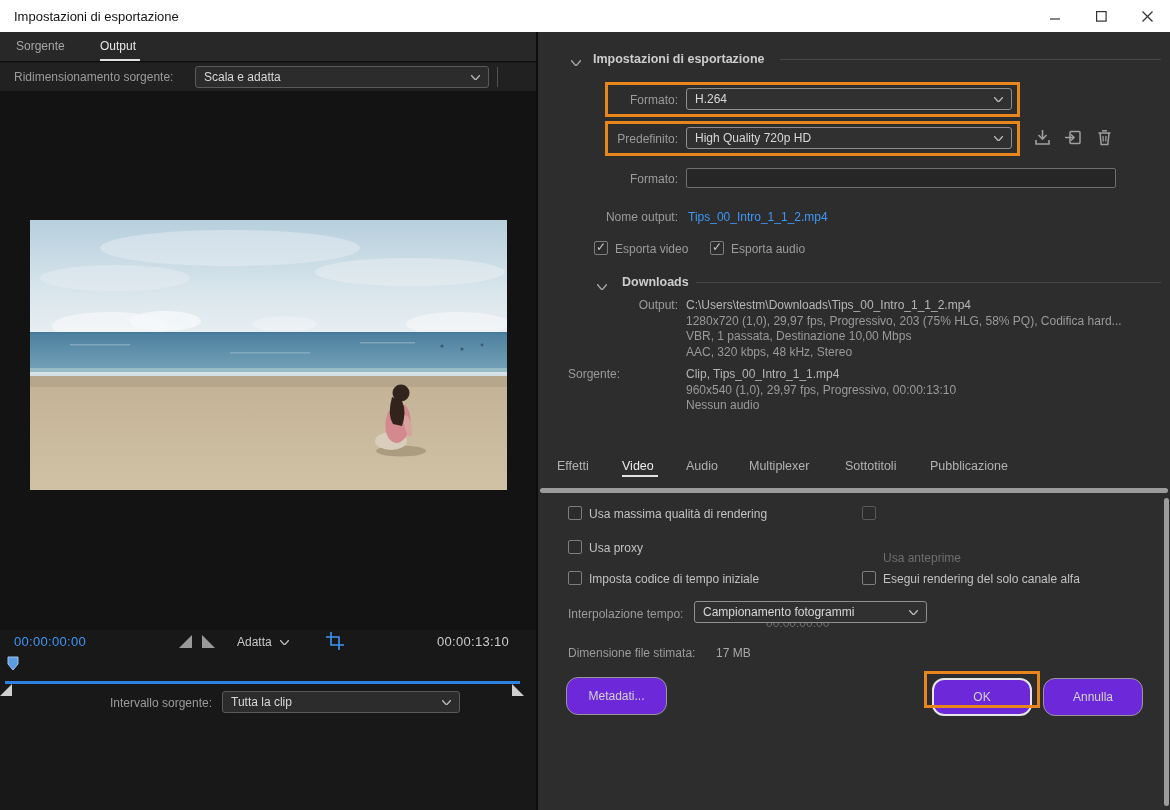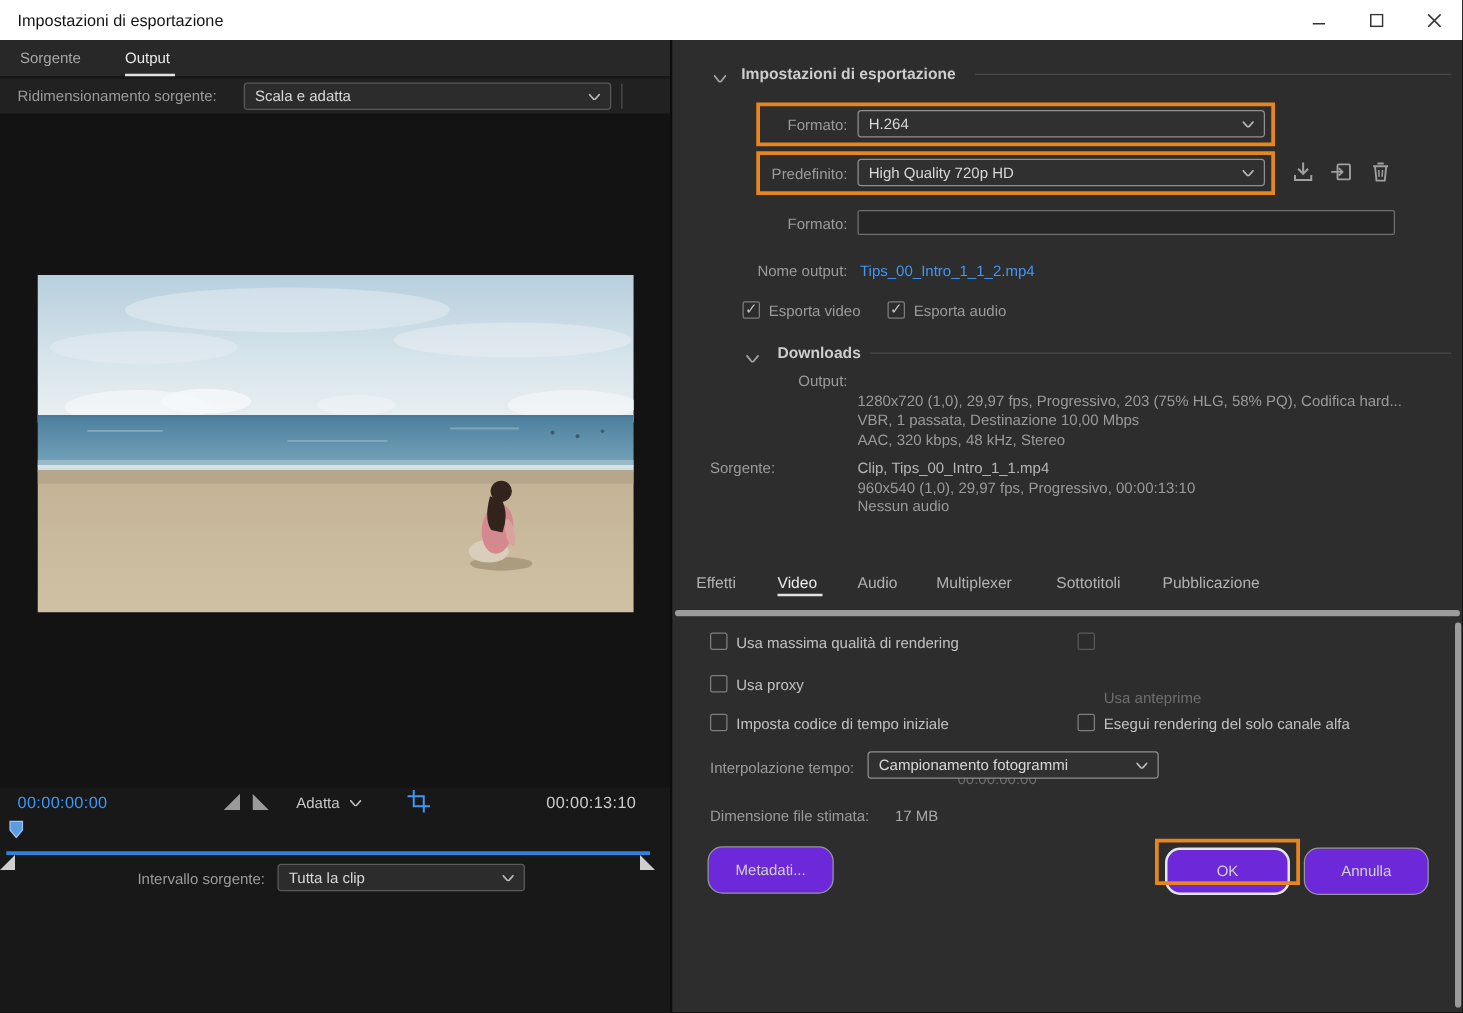--- a/index.html
+++ b/index.html
@@ -175,21 +175,21 @@
           <polygon points="12,0 0,12 12,12" fill="#cfcfcf"></polygon>
         </svg>
     </div>
     <div style="position:absolute; left:512px; top:652px;">
       <svg width="12" height="12" viewBox="0 0 12 12">
           <polygon points="0,0 12,12 0,12" fill="#cfcfcf"></polygon>
         </svg>
     </div>
 
     <span class="lbl" style="left:14px; top:664px; width:198px; text-align:right;">Intervallo sorgente:</span>
-    <div class="dropdown" style="left:222px; top:659px; width:198px; height:22px;">
+    <div class="dropdown" style="left:222px; top:659px; width:238px; height:22px;">
       <span>Tutta la clip</span>
       <svg class="dd-chev" width="9" height="5" viewBox="0 0 9 5">
           <polyline points="0,0 4.5,5 9,0" fill="none" stroke="#b8b8b8" stroke-width="1.4"></polyline>
         </svg>
     </div>
   </div>
 
   <div class="panel-divider"></div>
 
   <div class="right-panel">
@@ -254,20 +254,21 @@
 
     <div style="position:absolute; left:59px; top:247px;">
       <svg width="10" height="6" viewBox="0 0 10 6">
           <polyline points="0,0 5,6 10,0" fill="none" stroke="#9e9e9e" stroke-width="1.5"></polyline>
         </svg>
     </div>
     <span class="sec-title" style="left:84px; top:243px;">Downloads</span>
     <div class="hline" style="left:158px; top:250px; width:465px;"></div>
 
     <span class="lbl" style="left:30px; top:266px; width:110px; text-align:right;">Output:</span>
+    <span class="sum-line first" style="left:148px; top:266px;">C:\Users\testm\Downloads\Tips_00_Intro_1_1_2.mp4</span>
     <span class="sum-line" style="left:148px; top:282px;">1280x720 (1,0), 29,97 fps, Progressivo, 203 (75% HLG, 58% PQ), Codifica hard...</span>
     <span class="sum-line" style="left:148px; top:297px;">VBR, 1 passata, Destinazione 10,00 Mbps</span>
     <span class="sum-line" style="left:148px; top:313px;">AAC, 320 kbps, 48 kHz, Stereo</span>
 
     <span class="lbl" style="left:30px; top:335px; width:110px; text-align:left;">Sorgente:</span>
     <span class="sum-line first" style="left:148px; top:335px;">Clip, Tips_00_Intro_1_1.mp4</span>
     <span class="sum-line" style="left:148px; top:351px;">960x540 (1,0), 29,97 fps, Progressivo, 00:00:13:10</span>
     <span class="sum-line" style="left:148px; top:366px;">Nessun audio</span>
 
     <span class="rp-tab" style="left:19px; top:427px;">Effetti</span>

